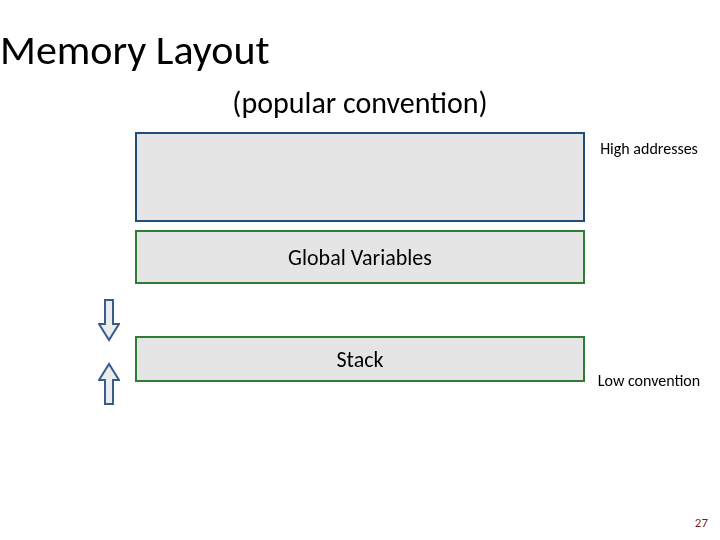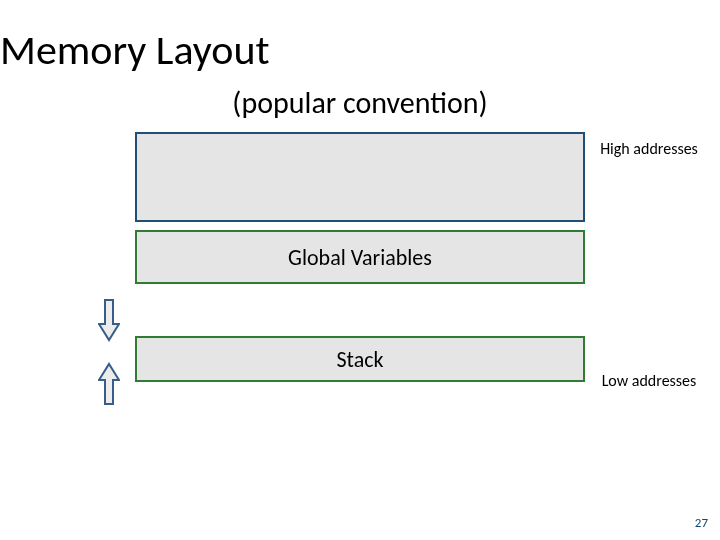--- a/index.html
+++ b/index.html
@@ -5,35 +5,35 @@
   html,body{margin:0;padding:0;width:720px;height:540px;background:#fff;font-family:Calibri,Arial,sans-serif;color:#000;}
   .slide{position:relative;width:720px;height:540px;}
   .title{position:absolute;left:0;width:720px;top:24px;text-align:left;font-size:42px;}
   .subtitle{position:absolute;left:0;width:720px;top:84px;text-align:center;font-size:30px;}
   .box{position:absolute;left:135px;width:450px;background:#e5e5e5;box-sizing:border-box;text-align:center;font-size:22px;display:flex;align-items:center;justify-content:center;}
   .b-blue{border:2px solid #1f4e79;}
   .b-green{border:2px solid #2e7d32;}
   .lbl{position:absolute;left:594px;width:110px;text-align:center;font-size:16px;line-height:1.1;}
   .arrow{position:absolute;left:98px;width:22px;height:44px;}
   .arrow svg{width:22px;height:44px;display:block;}
-  .pagenum{position:absolute;right:12px;bottom:10px;font-size:13px;color:#0c4a6e;}
+  .pagenum{position:absolute;right:12px;bottom:10px;font-size:13px;color:#7f1d1d;}
 </style>
 </head>
 <body>
 
 <div class="slide">
   <div class="title">Memory Layout</div>
   <div class="subtitle">(popular convention)</div>
 
   <div class="box b-blue" style="top:132px;height:90px;"></div>
   <div class="box b-green" style="top:230px;height:54px;">Global Variables</div>
   <div class="box b-green" style="top:312px;height:46px;margin-top:24px;">Stack</div>
 
   <div class="lbl" style="top:140px;">High addresses</div>
-  <div class="lbl" style="top:372px;">Low addresses</div>
+  <div class="lbl" style="top:372px;">Low convention</div>
 
   <div class="arrow" style="top:298px;">
     <svg viewBox="0 0 22 44">
         <path d="M7 2 H15 V26 H21 L11 42 L1 26 H7 Z" fill="#ececec" stroke="#385d8a" stroke-width="2"></path>
       </svg>
   </div>
   <div class="arrow" style="top:362px;">
     <svg viewBox="0 0 22 44">
         <path d="M7 42 H15 V18 H21 L11 2 L1 18 H7 Z" fill="#ececec" stroke="#385d8a" stroke-width="2"></path>
       </svg>

